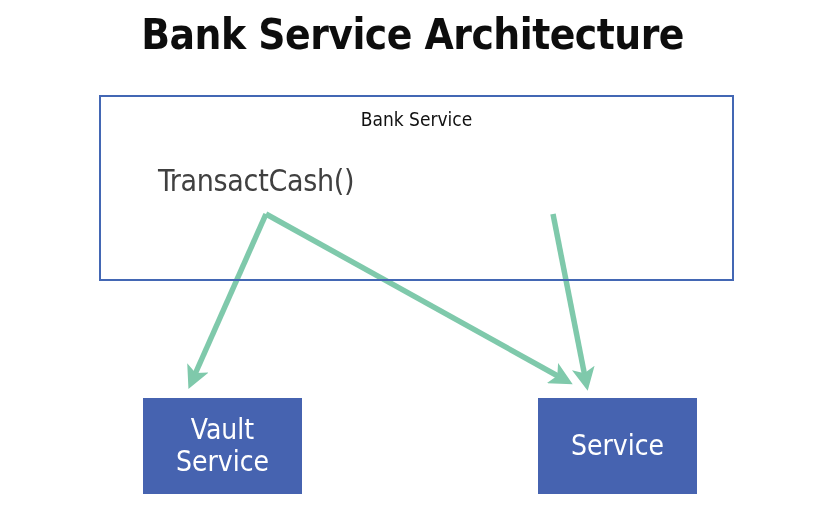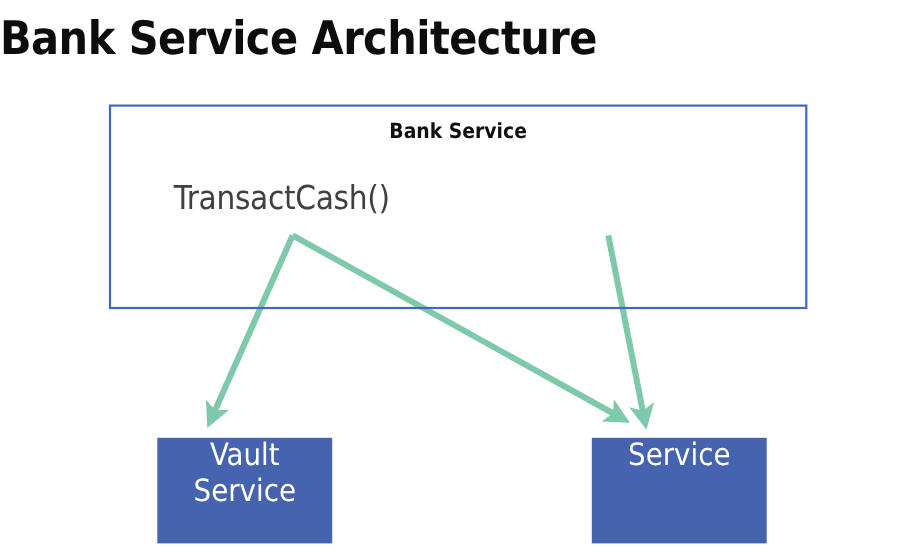--- a/index.html
+++ b/index.html
@@ -18,21 +18,21 @@
     background: #ffffff;
     overflow: hidden;
   }
 
   
   .diagram-title {
     position: absolute;
     left: 0;
     top: 10px;
     width: 684px;
-    text-align: left;
+    text-align: right;
     font-size: 42px;
     font-weight: 600;
     color: #0d0d0d;
     letter-spacing: -0.5px;
     font-family: "DejaVu Sans Condensed", "DejaVu Sans", "Liberation Sans", sans-serif;
     white-space: nowrap;
   }
 
   
   .service-container {
@@ -45,21 +45,21 @@
     background: transparent;
     box-sizing: border-box;
   }
   .container-label {
     position: absolute;
     left: 0;
     top: 11px;
     width: 100%;
     text-align: center;
     font-size: 19px;
-    font-weight: 700;
+    font-weight: 400;
     color: #111111;
     font-family: "DejaVu Sans Condensed", "DejaVu Sans", "Liberation Sans", sans-serif;
     white-space: nowrap;
   }
 
   
   .operation {
     position: absolute;
     font-size: 30px;
     font-weight: 400;
@@ -79,20 +79,21 @@
 
   
   .service-box {
     position: absolute;
     width: 159px;
     height: 96px;
     background: #4663b0;
     display: flex;
     flex-direction: column;
     align-items: center;
+    justify-content: center;
     box-sizing: border-box;
   }
   .service-box.box-vault { left: 143px; top: 398px; }
   .service-box.box-ledger { left: 538px; top: 398px; }
   .service-box .box-line {
     color: #ffffff;
     font-size: 28px;
     font-weight: 400;
     line-height: 1.14;
     font-family: "DejaVu Sans Condensed", "DejaVu Sans", "Liberation Sans", sans-serif;

